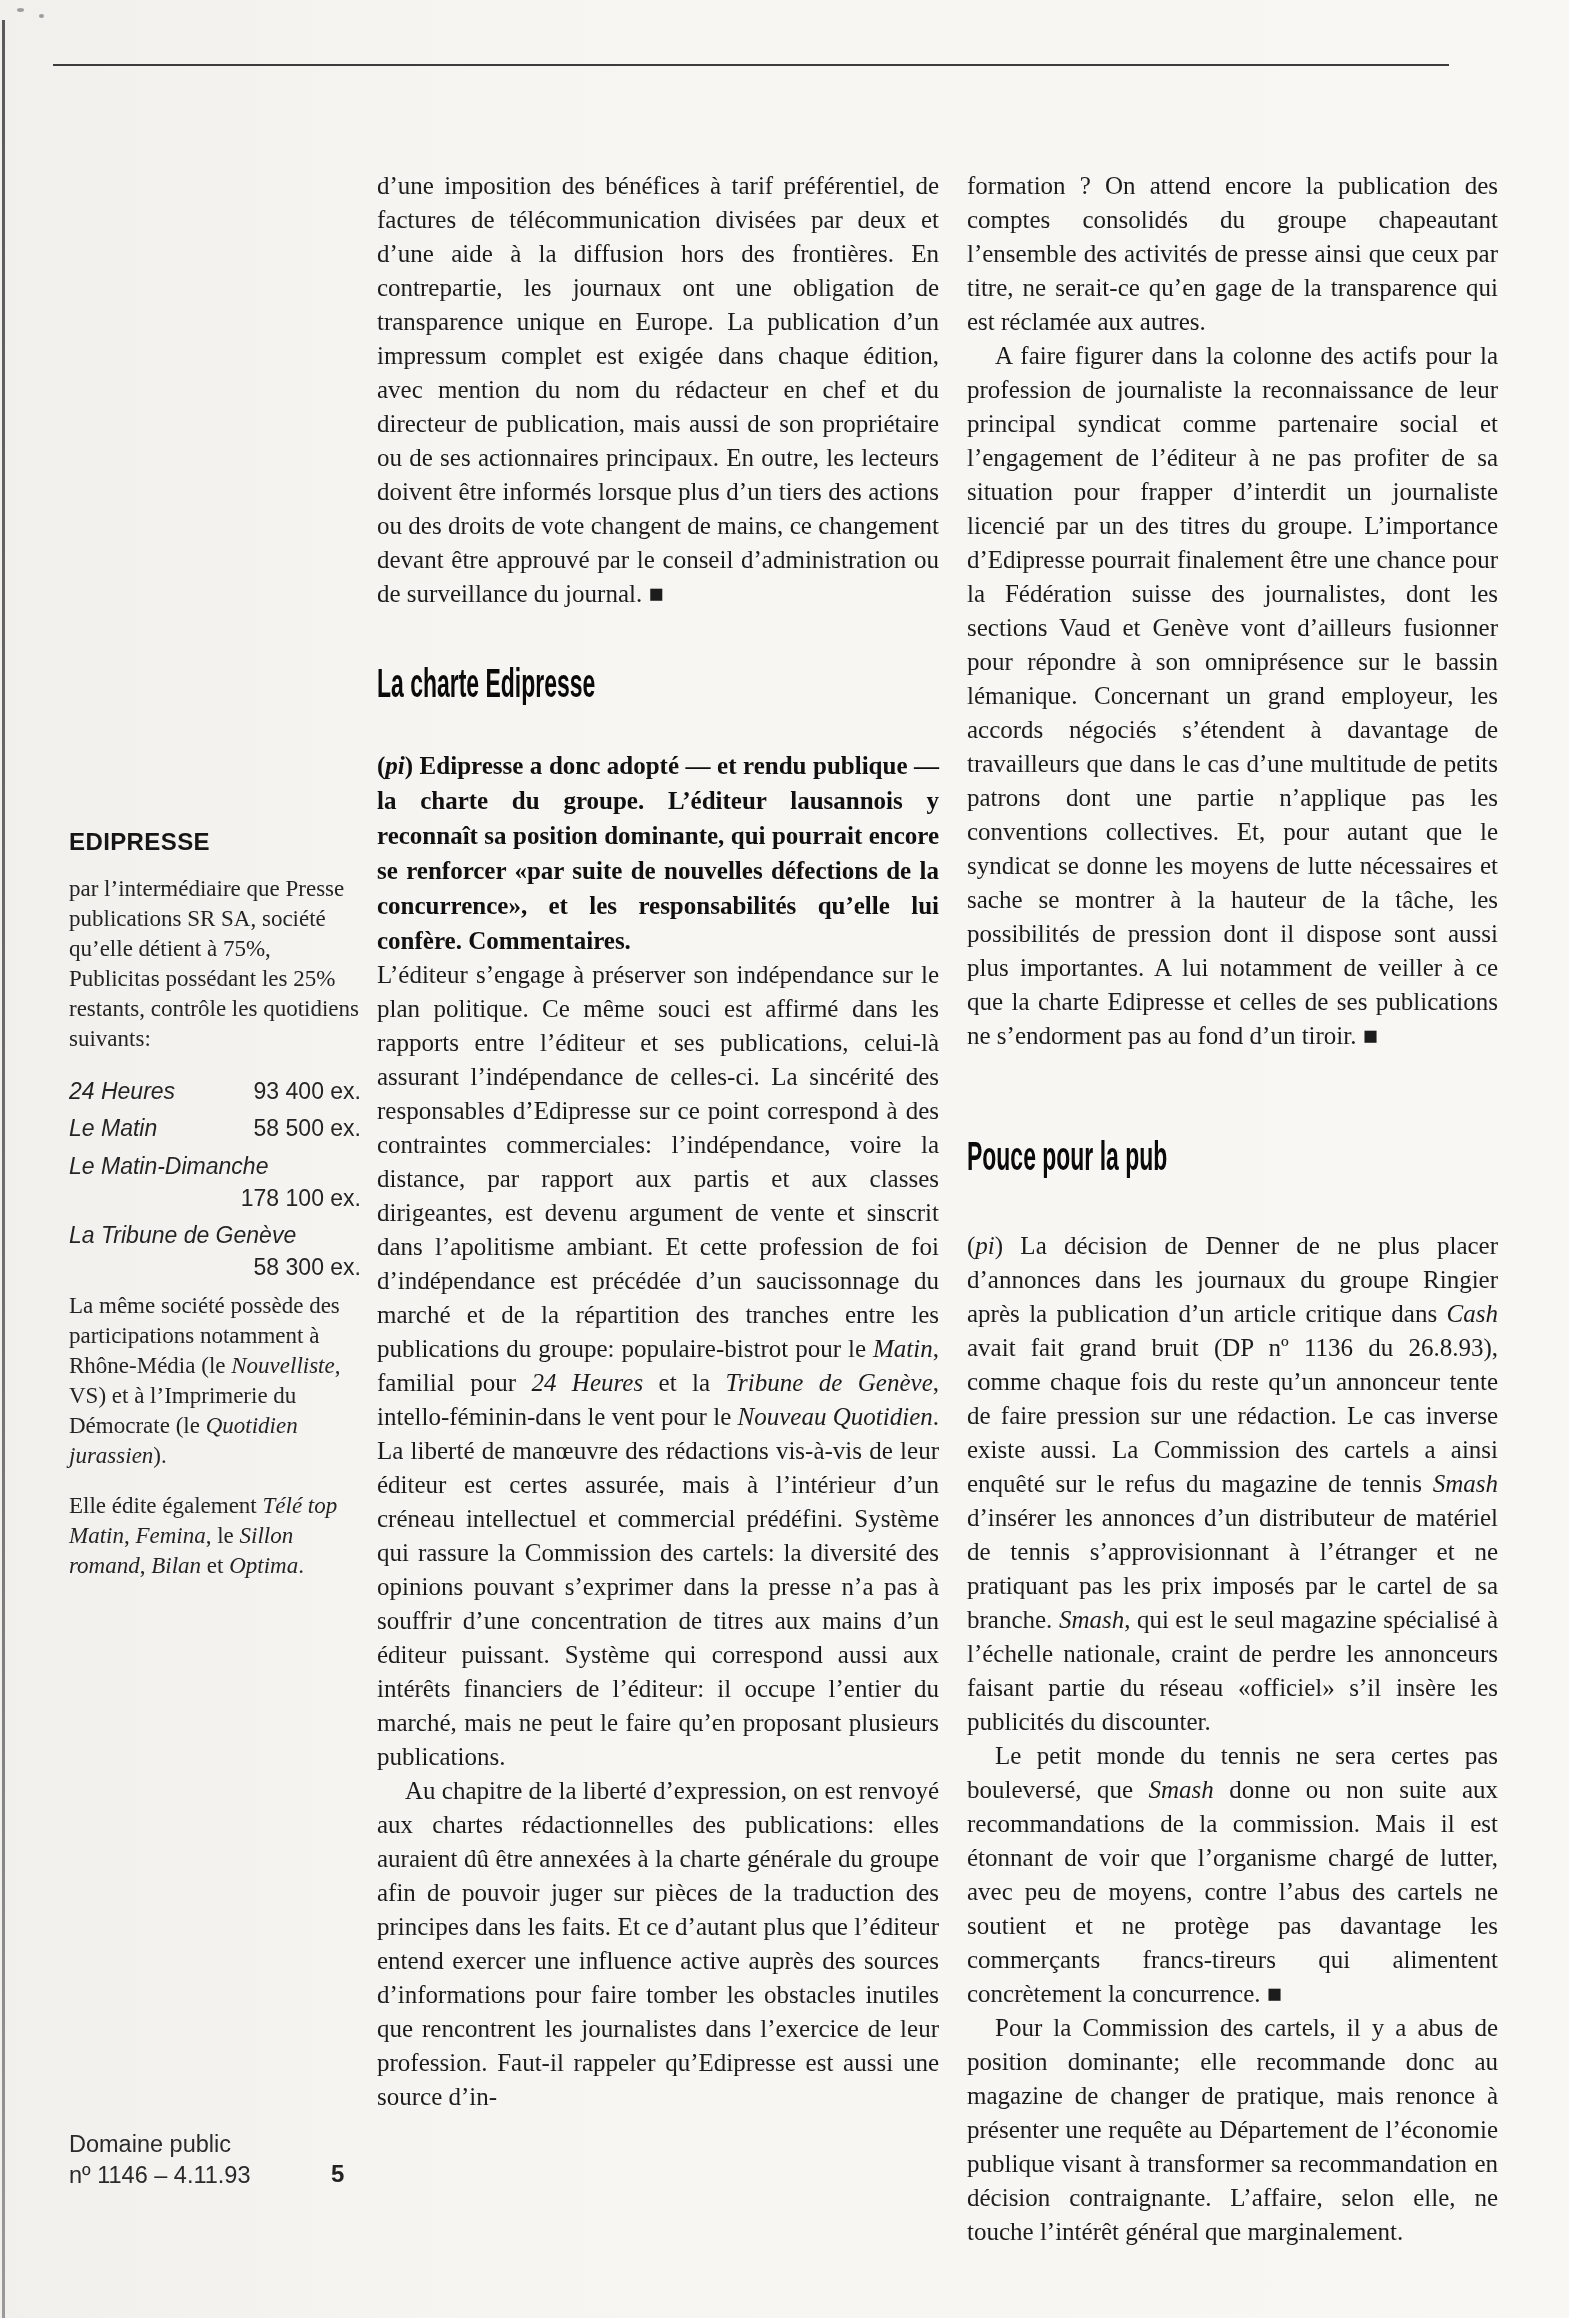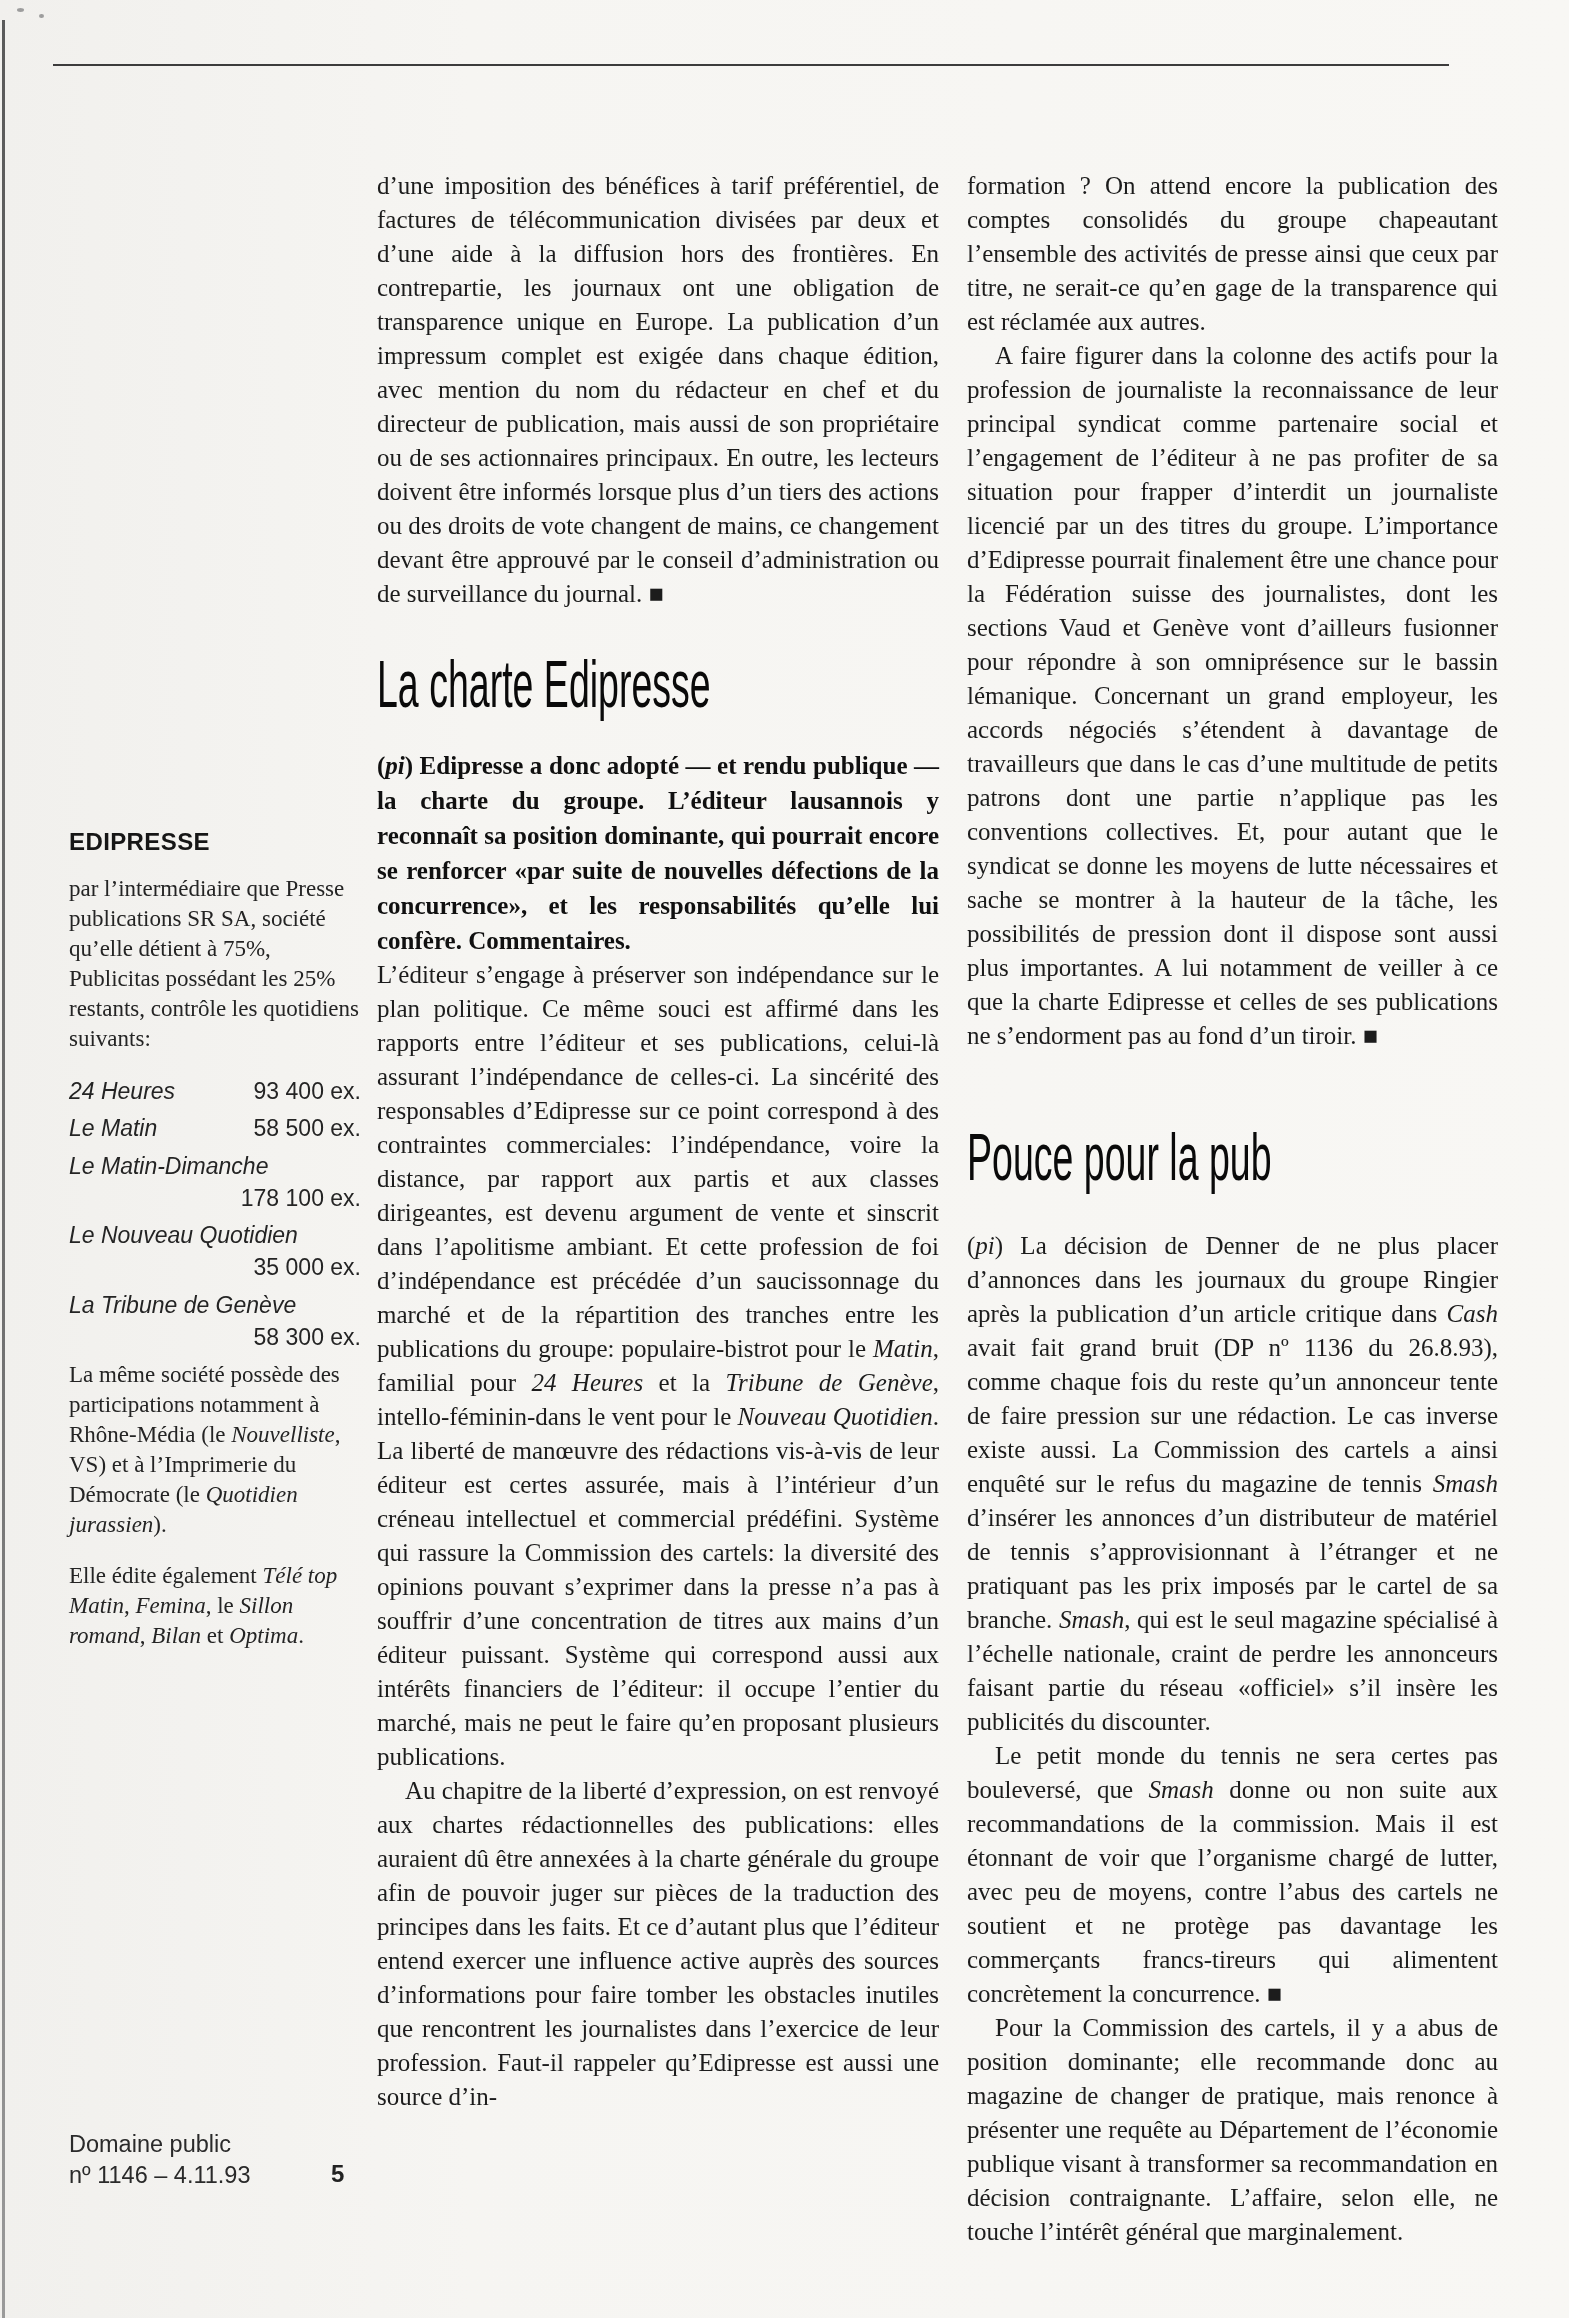--- a/index.html
+++ b/index.html
@@ -35,22 +35,22 @@
     margin:0;
     font-size:25px; line-height:34px;
     text-align:justify;
     color:#1c1c1c;
   }
   p.body.indent { text-indent:28px; }
 
   .headline {
     margin:44px 0 36px 0;
     font-family:"Liberation Sans", sans-serif;
-    font-weight:normal; color:#0a0a0a;
-    font-size:67px; line-height:57px;
+    font-weight:bold; color:#0a0a0a;
+    font-size:41px; line-height:57px;
     white-space:nowrap;
   }
   .headline .squeeze {
     display:inline-block;
     transform:scaleX(0.56);
     transform-origin:left center;
     letter-spacing:0px;
   }
   .col-right .headline { margin:75px 0 44px 0; }
 
@@ -118,24 +118,20 @@
       </div>
       <div class="pub-row">
         <span class="pub-name">Le Matin</span>
         <span class="pub-circ">58 500 ex.</span>
       </div>
       <div class="pub-row">
         <span class="pub-name">Le Matin-Dimanche</span>
         <span class="pub-circ">178 100 ex.</span>
       </div>
       <div class="pub-row">
-        <span class="pub-name">Le Nouveau Quotidien</span>
-        <span class="pub-circ">35 000 ex.</span>
-      </div>
-      <div class="pub-row">
         <span class="pub-name">La Tribune de Genève</span>
         <span class="pub-circ">58 300 ex.</span>
       </div>
     </div>
     <p>La même société possède des participations notamment à Rhône-Média (le <em>Nouvelliste</em>, VS) et à l’Imprimerie du Démocrate (le <em>Quotidien jurassien</em>).</p>
     <p>Elle édite également <em>Télé top Matin</em>, <em>Femina</em>, le <em>Sillon romand</em>, <em>Bilan</em> et <em>Optima</em>.</p>
   </aside>
 
   <section class="col col-middle">
     <p class="body">d’une imposition des bénéfices à tarif préférentiel, de factures de télécommunication divisées par deux et d’une aide à la diffusion hors des frontières. En contrepartie, les journaux ont une obligation de transparence unique en Europe. La publication d’un impressum complet est exigée dans chaque édition, avec mention du nom du rédacteur en chef et du directeur de publication, mais aussi de son propriétaire ou de ses actionnaires principaux. En outre, les lecteurs doivent être informés lorsque plus d’un tiers des actions ou des droits de vote changent de mains, ce changement devant être approuvé par le conseil d’administration ou de surveillance du journal. ■</p>

